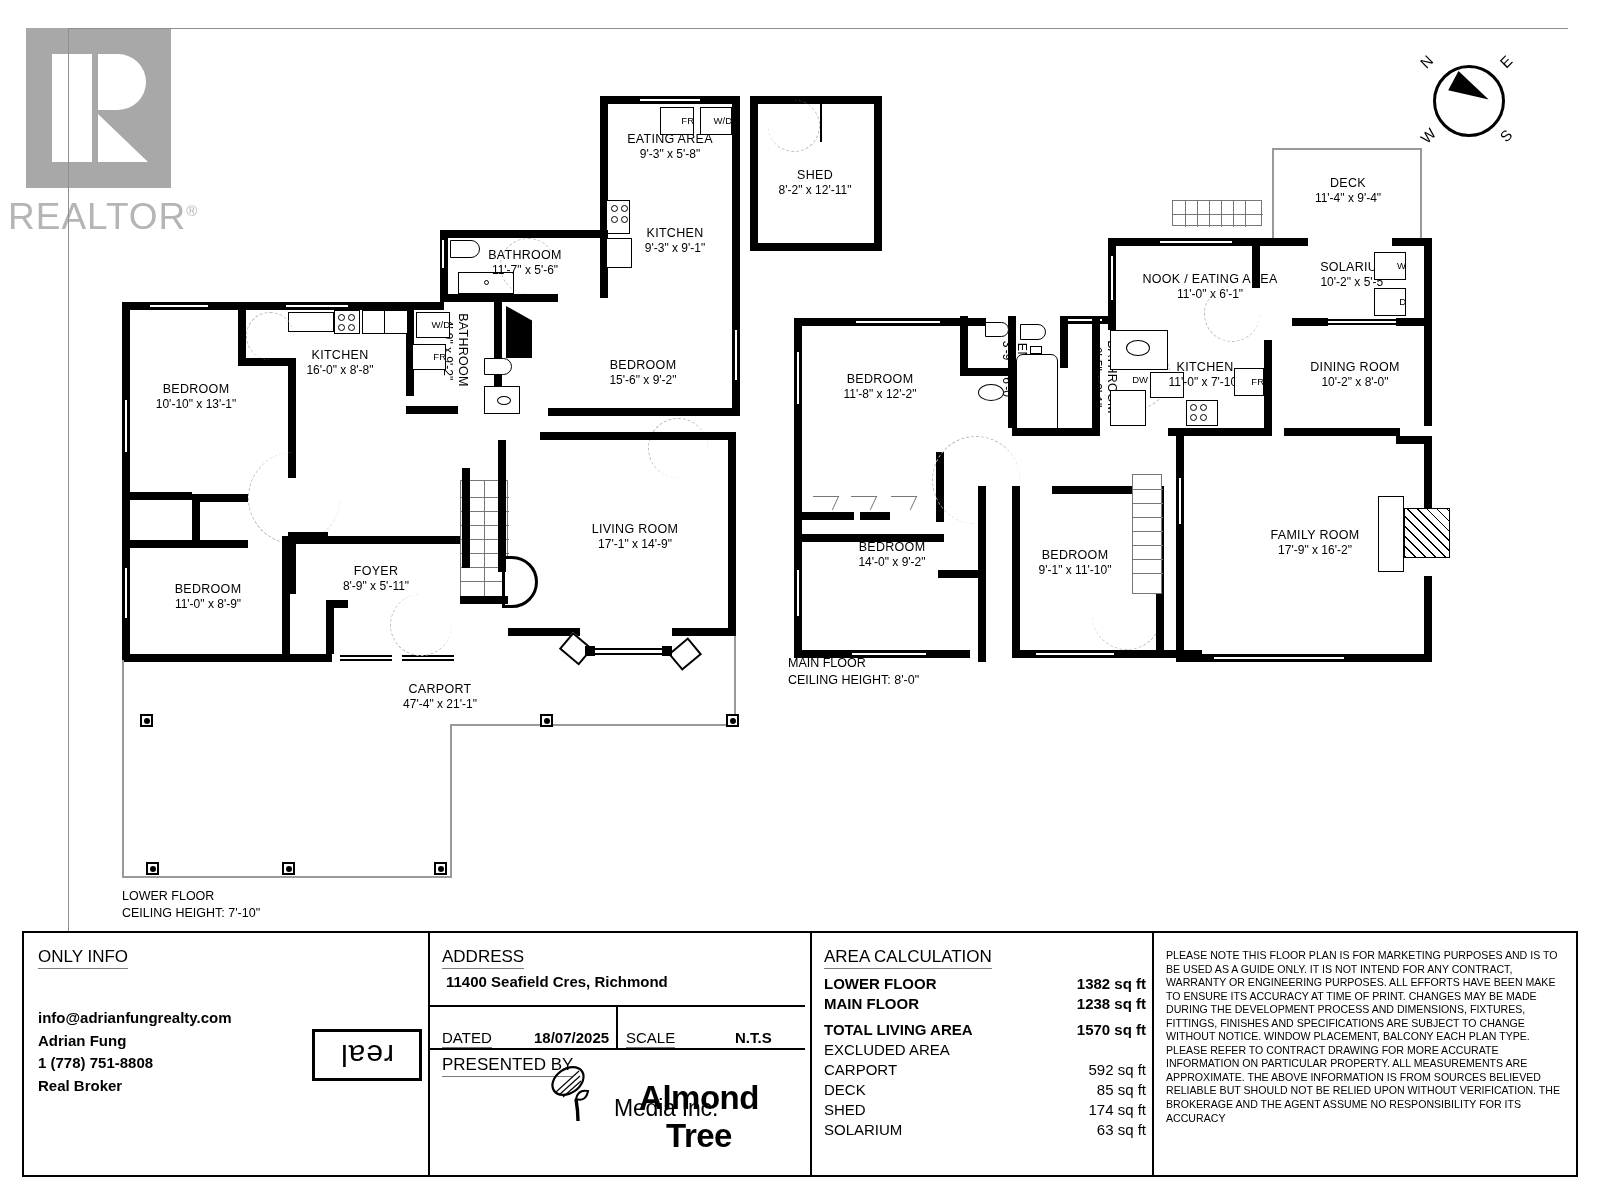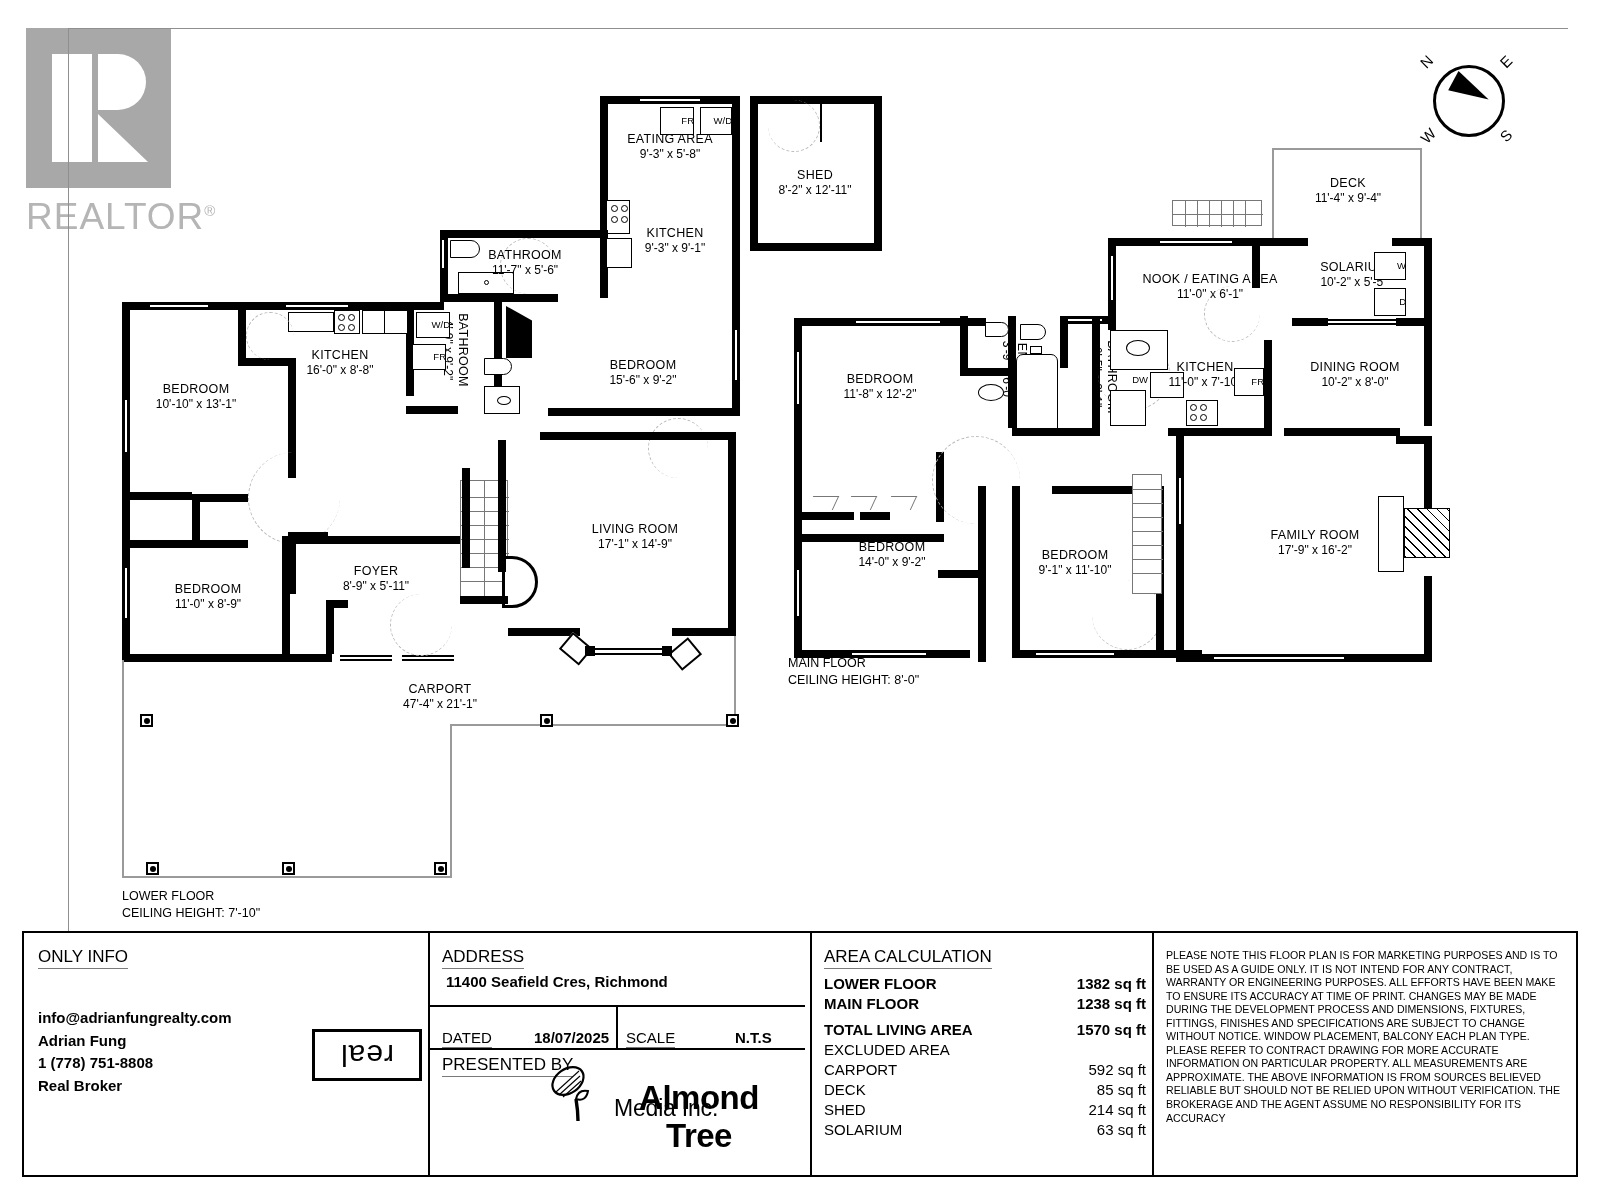--- a/index.html
+++ b/index.html
@@ -26,21 +26,21 @@
   }
   #realtor-mark .bowl {
     position: absolute; left: 72px; top: 26px; width: 48px; height: 56px;
     background: #fff; border-radius: 0 28px 28px 0;
   }
   #realtor-mark .leg {
     position: absolute; left: 72px; top: 86px; width: 50px; height: 48px;
     background: #fff; clip-path: polygon(0 100%, 100% 100%, 0 0);
   }
   #realtor-word {
-    position: absolute; left: 18px; top: 178px;
+    position: absolute; left: 0; top: 178px;
     font-size: 37px; letter-spacing: 1px; color: #b5b5b5;
     font-family: "Liberation Sans", sans-serif; font-weight: 400;
   }
   #realtor-word sup { font-size: 15px; vertical-align: super; }
   .wm-line-h { position:absolute; background:#8f8f8f; height:1px; }
   .wm-line-v { position:absolute; background:#8f8f8f; width:1px; }
 
   
   #compass { position: absolute; left: 1425px; top: 57px; width: 88px; height: 88px; }
   #compass .ring {
@@ -584,21 +584,21 @@
       <div class="arow" style="top:128px;">
         <span class="lbl">CARPORT</span>
           <span class="val">592 sq ft</span>
         </div>
       <div class="arow" style="top:148px;">
         <span class="lbl">DECK</span>
           <span class="val">85 sq ft</span>
         </div>
       <div class="arow" style="top:168px;">
         <span class="lbl">SHED</span>
-          <span class="val">214 sq ft</span>
+          <span class="val">174 sq ft</span>
         </div>
       <div class="arow" style="top:188px;">
         <span class="lbl">SOLARIUM</span>
           <span class="val">63 sq ft</span>
         </div>
     </div>
 
     <div id="disc">PLEASE NOTE THIS FLOOR PLAN IS FOR MARKETING PURPOSES AND IS TO BE USED AS A GUIDE ONLY. IT IS NOT INTEND FOR ANY CONTRACT, WARRANTY OR ENGINEERING PURPOSES. ALL EFFORTS HAVE BEEN MAKE TO ENSURE ITS ACCURACY AT TIME OF PRINT. CHANGES MAY BE MADE DURING THE DEVELOPMENT PROCESS AND DIMENSIONS, FIXTURES, FITTINGS, FINISHES AND SPECIFICATIONS ARE SUBJECT TO CHANGE WITHOUT NOTICE. WINDOW PLACEMENT, BALCONY EACH PLAN TYPE. PLEASE REFER TO CONTRACT DRAWING FOR MORE ACCURATE INFORMATION ON PARTICULAR PROPERTY. ALL MEASUREMENTS ARE APPROXIMATE. THE ABOVE INFORMATION IS FROM SOURCES BELIEVED RELIABLE BUT SHOULD NOT BE RELIED UPON WITHOUT VERIFICATION. THE BROKERAGE AND THE AGENT ASSUME NO RESPONSIBILITY FOR ITS ACCURACY</div>
   </div>
 

